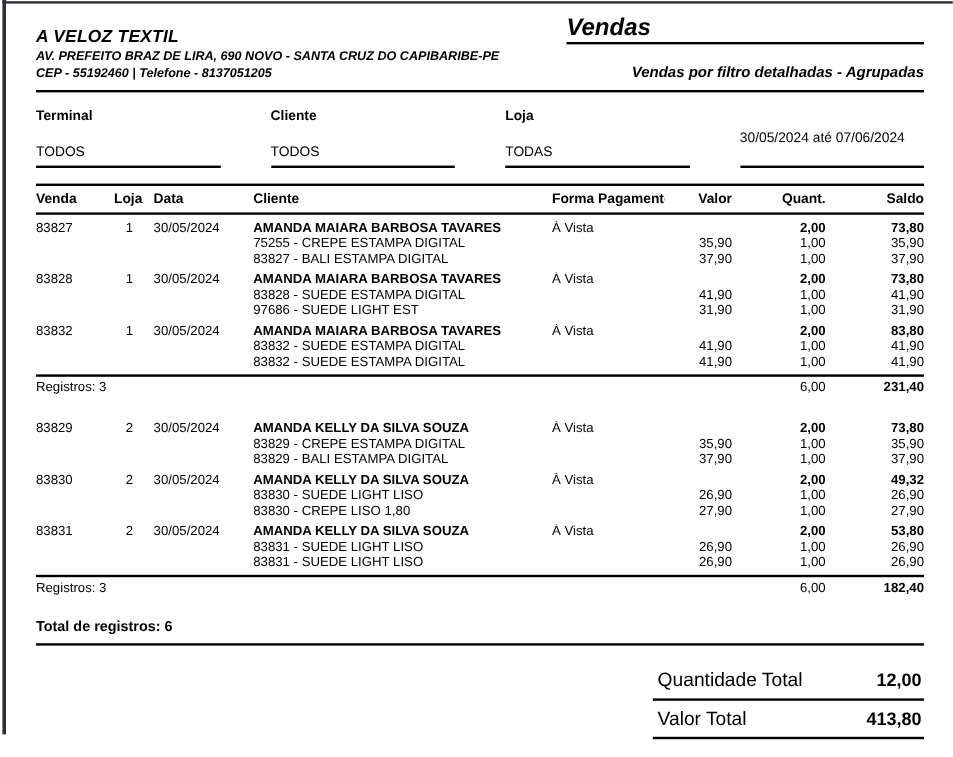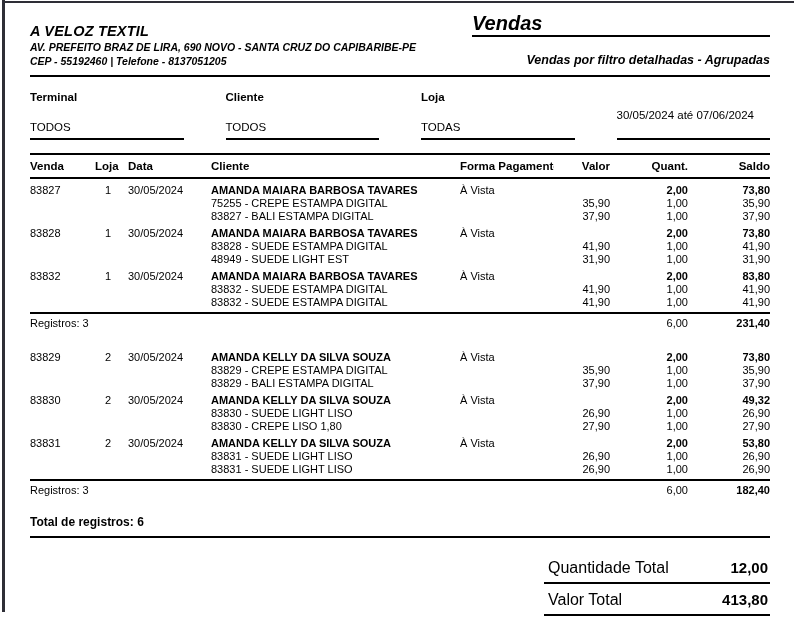--- a/index.html
+++ b/index.html
@@ -154,21 +154,21 @@
             <div class="c cliente">83828 - SUEDE ESTAMPA DIGITAL</div>
             <div class="c forma"></div>
             <div class="c valor">41,90</div>
             <div class="c quant">1,00</div>
             <div class="c saldo">41,90</div>
           </div>
           <div class="trow item">
             <div class="c venda"></div>
             <div class="c loja"></div>
             <div class="c data"></div>
-            <div class="c cliente">48949 - SUEDE LIGHT EST</div>
+            <div class="c cliente">97686 - SUEDE LIGHT EST</div>
             <div class="c forma"></div>
             <div class="c valor">31,90</div>
             <div class="c quant">1,00</div>
             <div class="c saldo">31,90</div>
           </div>
           <div class="trow main">
             <div class="c venda">83832</div>
             <div class="c loja">1</div>
             <div class="c data">30/05/2024</div>
             <div class="c cliente b">AMANDA MAIARA BARBOSA TAVARES</div>

